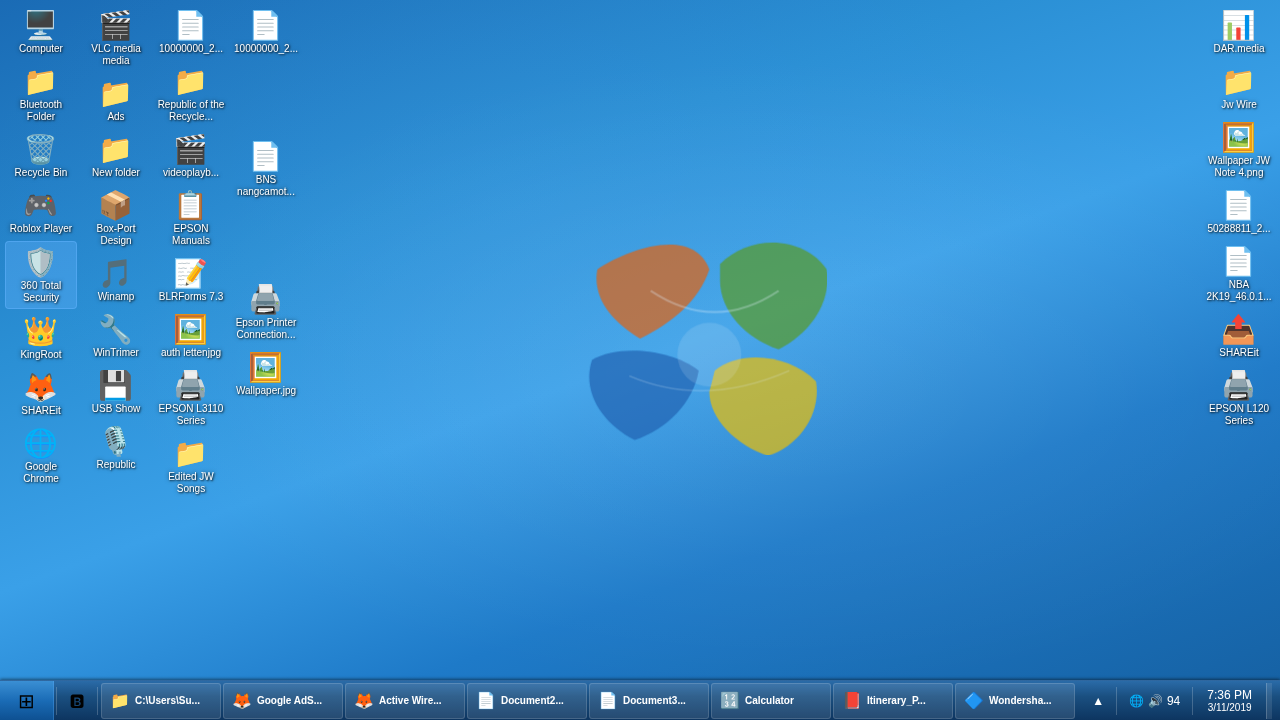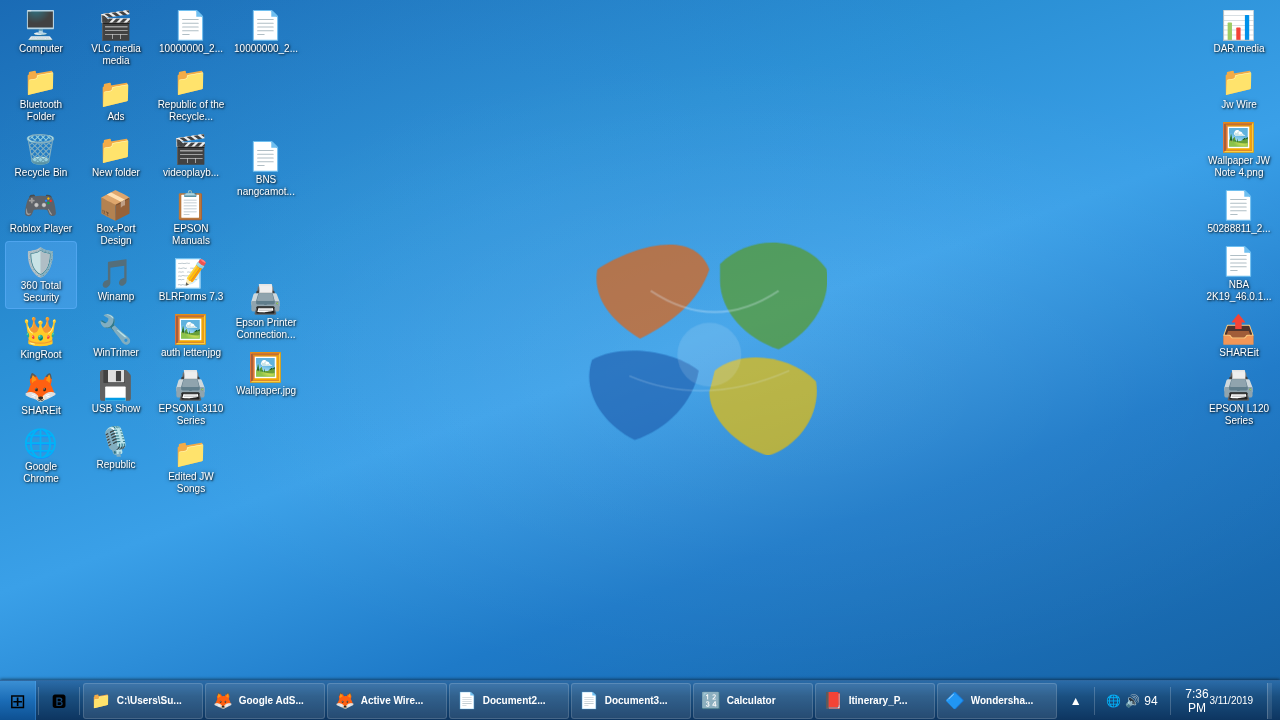--- a/index.html
+++ b/index.html
@@ -160,20 +160,21 @@
       display: flex;
       align-items: center;
       gap: 4px;
       font-size: 12px;
       color: white;
       padding: 0 4px;
     }
 
     .clock {
       display: flex;
+      flex-direction: column;
       align-items: center;
       color: white;
       font-size: 10px;
       padding: 0 6px;
       cursor: pointer;
       text-align: center;
     }
 
     .clock-time {
       font-size: 12px;

